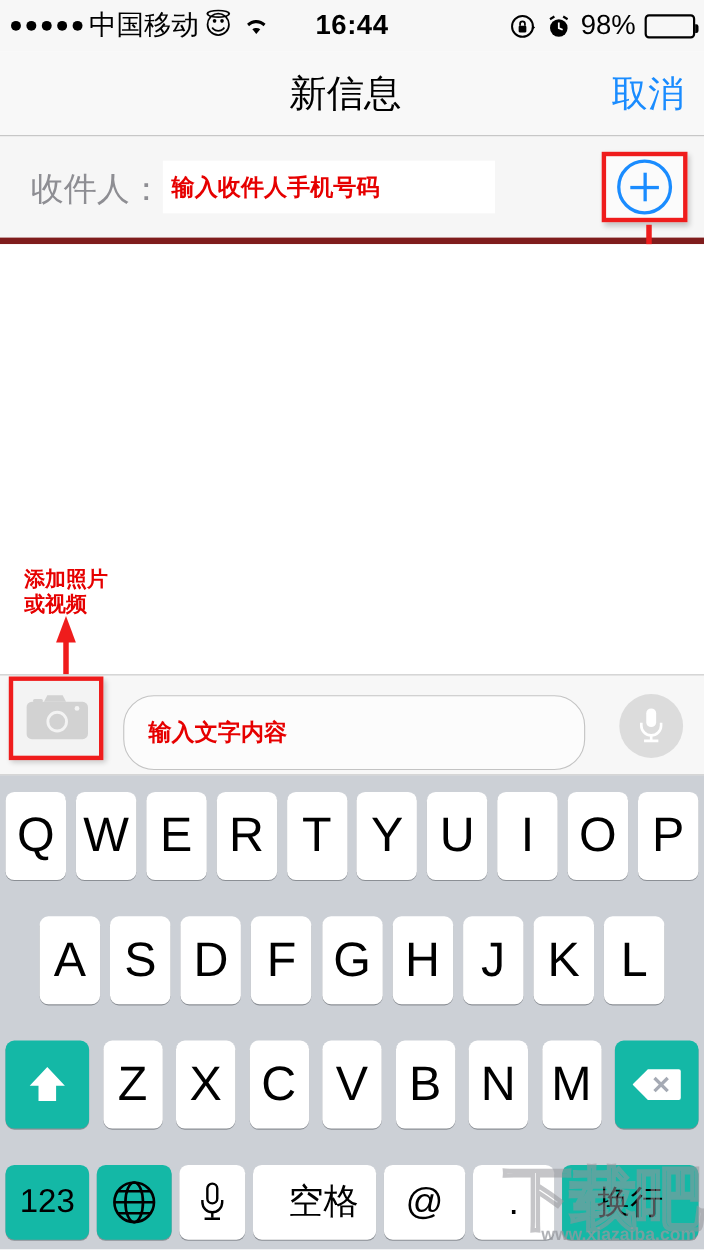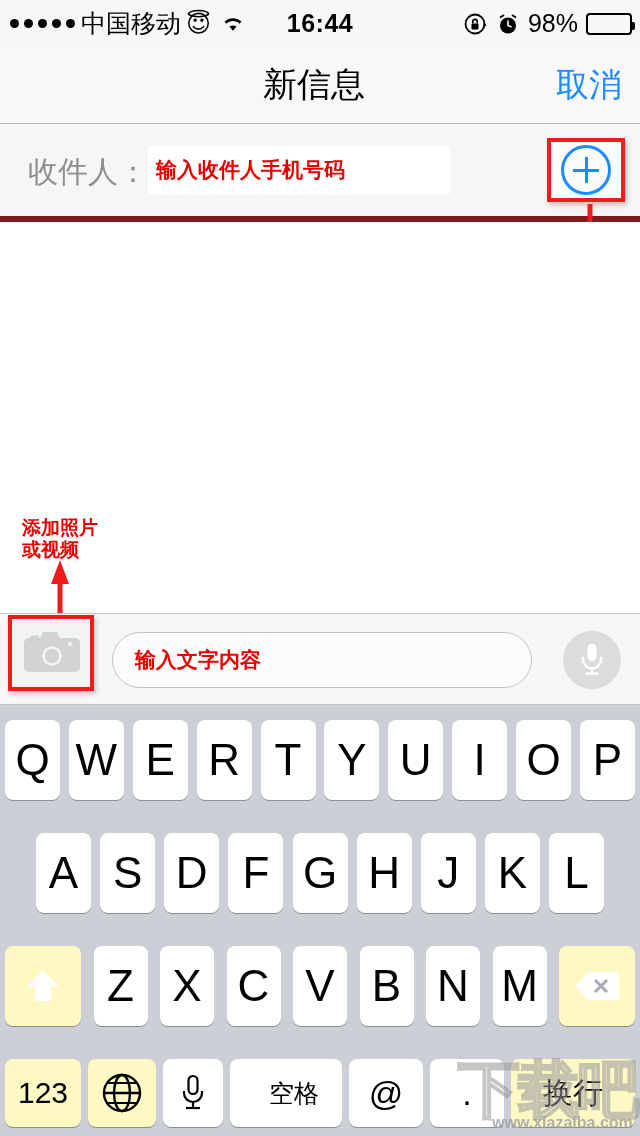--- a/index.html
+++ b/index.html
@@ -178,21 +178,21 @@
     box-sizing: border-box;
     background: #f3f3f3;
     box-shadow: 2px 3px 5px rgba(0,0,0,0.2);
   }
   #camera-icon {
     position: absolute; left: 24px; top: 630px;
     width: 56px; height: 44px;
   }
   #text-input {
     position: absolute; left: 112px; top: 632px;
-    width: 420px; height: 56px;
+    width: 420px; height: 68px;
     background: #fcfcfc;
     border: 1px solid #c3c3c3;
     border-radius: 28px;
     box-sizing: border-box;
     display: flex; align-items: center; padding-left: 22px;
   }
   #text-input-hint { font-size: 21px; }
   #mic-button {
     position: absolute; left: 563px; top: 631px;
     width: 58px; height: 58px;
@@ -223,29 +223,29 @@
     display: flex; align-items: center; justify-content: center;
     color: #000;
     box-sizing: border-box;
   }
   .key-letter {
     width: 55px; height: 80px;
     font-size: 44px;
   }
   .key-letter-2 { width: 55px; height: 80px; font-size: 44px; }
   .key-dark {
-    background: #fef9c3;
+    background: #14b8a6;
     box-shadow: 0 1px 0 #8b8f95;
   }
   .key-shift { width: 76px; height: 80px; }
   .key-del { width: 76px; height: 80px; }
   .key-123 { width: 76px; height: 68px; font-size: 30px; }
   .key-globe { width: 68px; height: 68px; }
   .key-mic { width: 60px; height: 68px; }
-  .key-space { width: 112px; height: 68px; font-size: 25px; padding-left: 16px; }
+  .key-space { width: 112px; height: 68px; font-size: 32px; padding-left: 16px; }
   .key-at { width: 74px; height: 68px; font-size: 34px; }
   .key-dot { width: 74px; height: 68px; font-size: 34px; }
   .key-return { width: 124px; height: 68px; font-size: 30px; }
 
   .key-zrow { width: 54px; height: 80px; font-size: 44px; }
 
   
   #watermark {
     position: absolute; left: 458px; top: 1042px;
     width: 182px; height: 92px;

